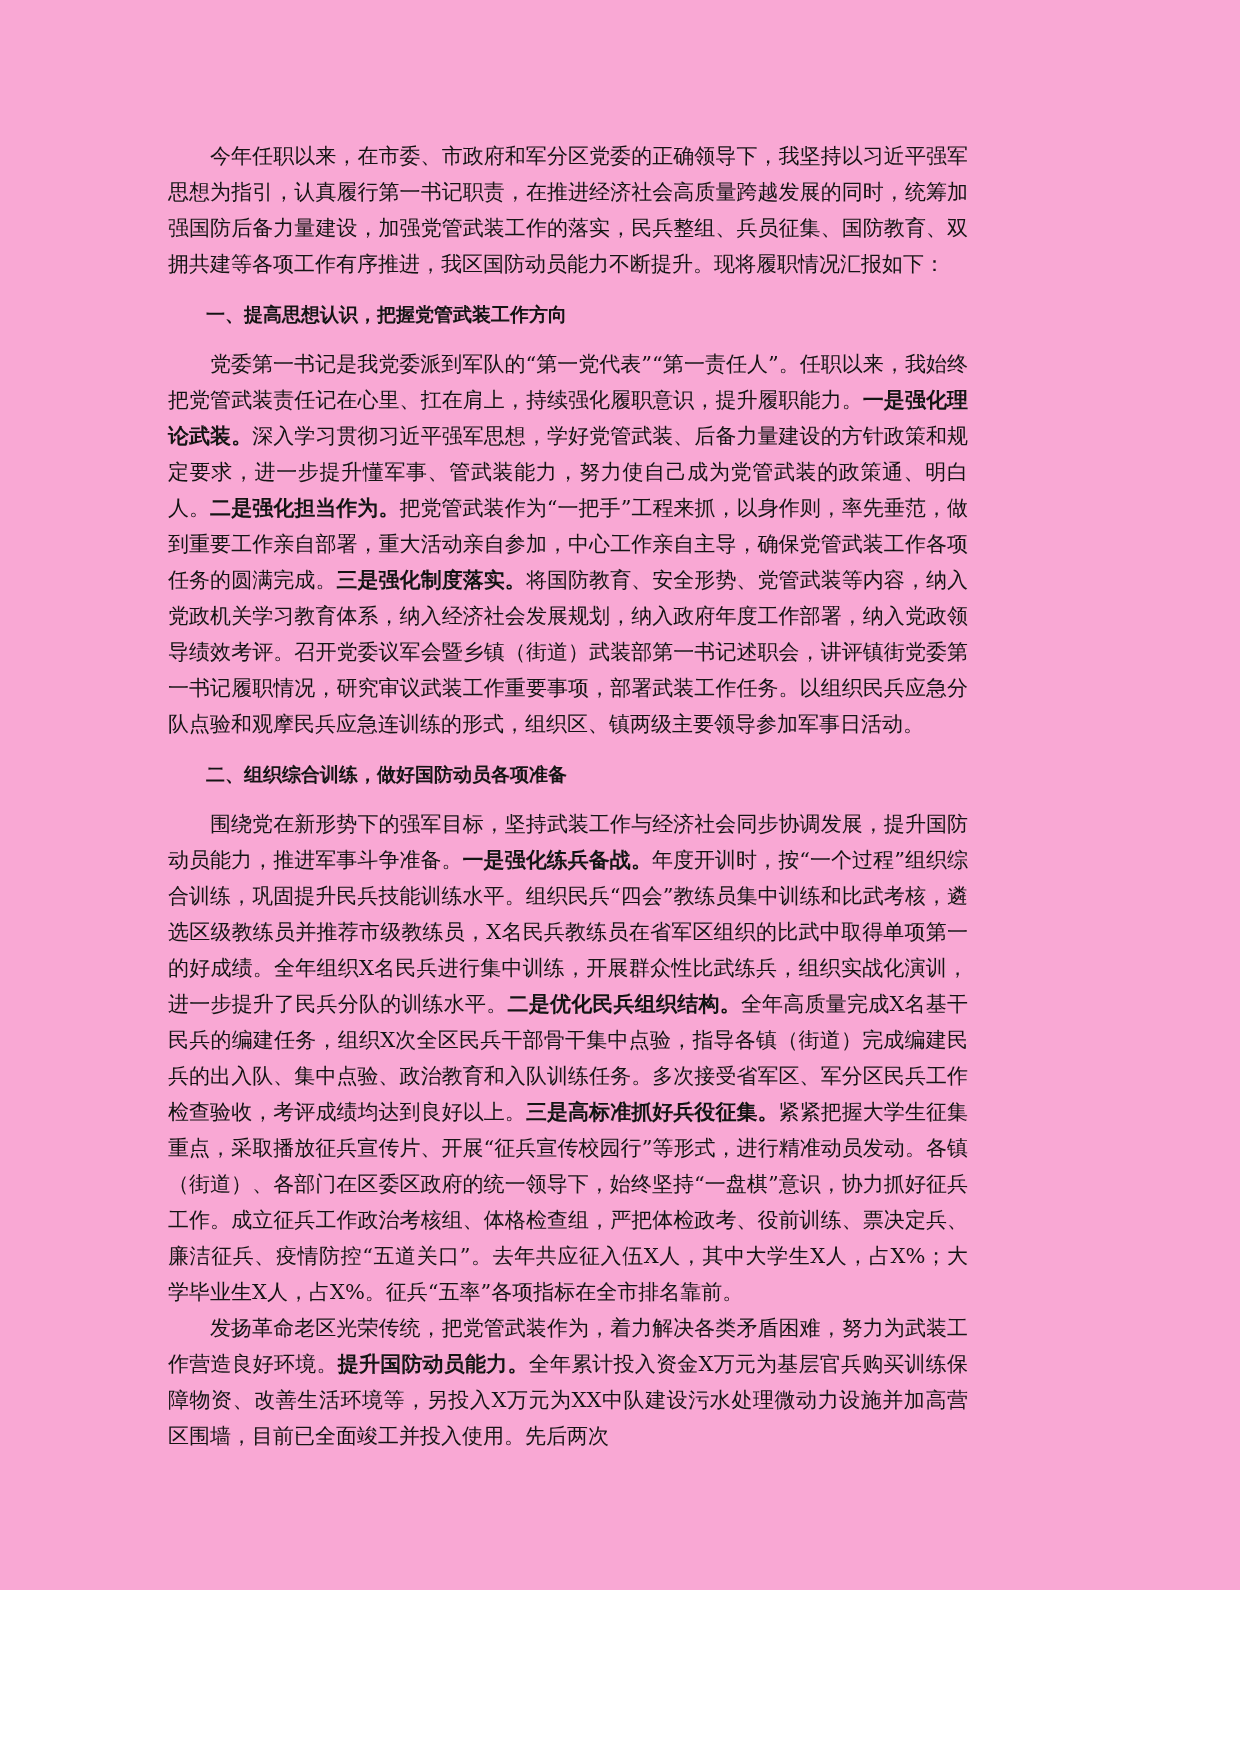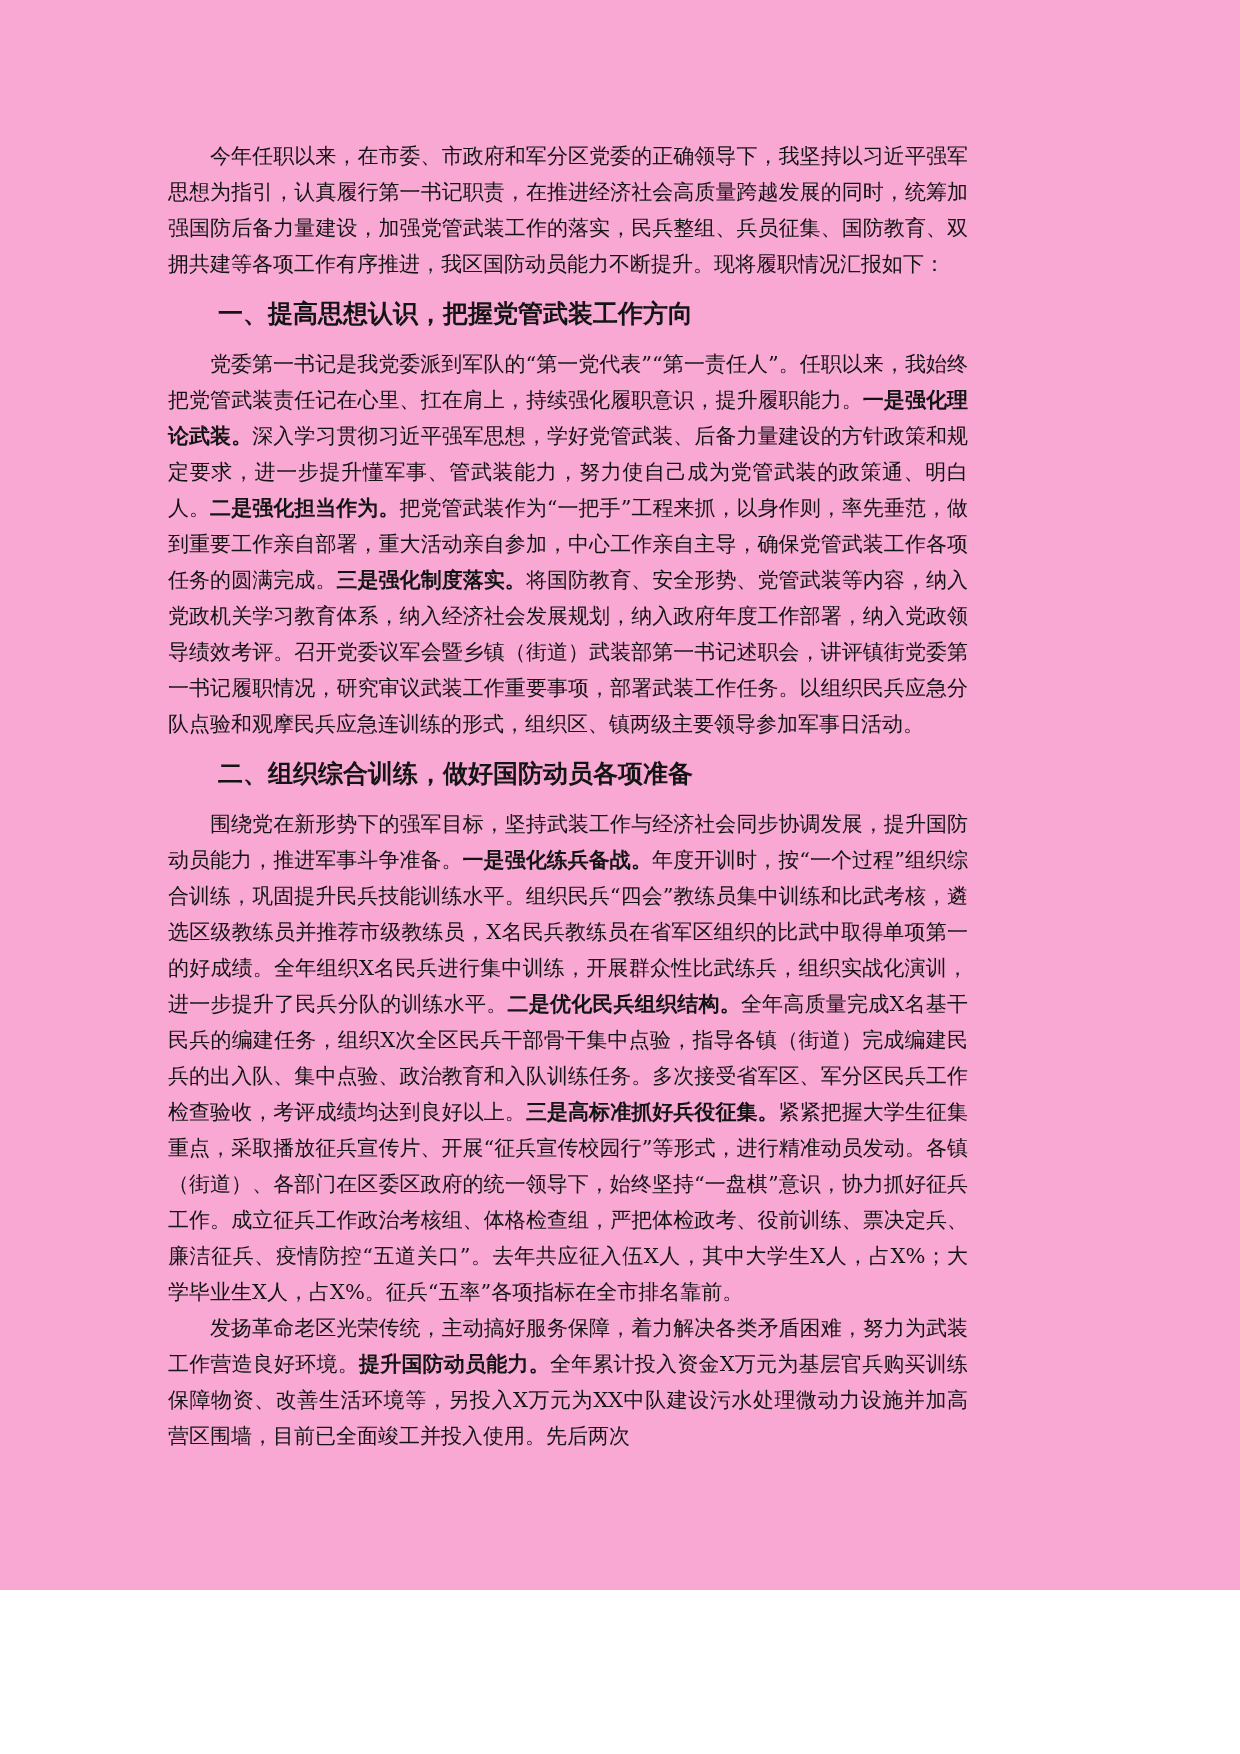--- a/index.html
+++ b/index.html
@@ -24,34 +24,34 @@
     line-height: 36px;
     color: #141414;
     text-align: justify;
   }
   .page-content p.paragraph {
     margin: 0;
     text-indent: 2em;
   }
   .page-content h2.heading {
     margin: 14px 0 14px 0;
-    font-size: 25px;
+    font-size: 19px;
     font-weight: bold;
     text-indent: 2em;
     line-height: 36px;
   }
   .bold {
     font-weight: bold;
   }
 </style>
 </head>
 <body>
 
 <div class="page">
   <div class="page-content">
       <p class="paragraph"><span>今年任职以来，在市委、市政府和军分区党委的正确领导下，我坚持以习近平强军思想为指引，认真履行第一书记职责，在推进经济社会高质量跨越发展的同时，统筹加强国防后备力量建设，加强党管武装工作的落实，民兵整组、兵员征集、国防教育、双拥共建等各项工作有序推进，我区国防动员能力不断提升。现将履职情况汇报如下：</span></p>
       <h2 class="heading"><span class="bold">一、提高思想认识，把握党管武装工作方向</span></h2>
       <p class="paragraph"><span>党委第一书记是我党委派到军队的“第一党代表”“第一责任人”。任职以来，我始终把党管武装责任记在心里、扛在肩上，持续强化履职意识，提升履职能力。</span><span class="bold">一是强化理论武装。</span><span>深入学习贯彻习近平强军思想，学好党管武装、后备力量建设的方针政策和规定要求，进一步提升懂军事、管武装能力，努力使自己成为党管武装的政策通、明白人。</span><span class="bold">二是强化担当作为。</span><span>把党管武装作为“一把手”工程来抓，以身作则，率先垂范，做到重要工作亲自部署，重大活动亲自参加，中心工作亲自主导，确保党管武装工作各项任务的圆满完成。</span><span class="bold">三是强化制度落实。</span><span>将国防教育、安全形势、党管武装等内容，纳入党政机关学习教育体系，纳入经济社会发展规划，纳入政府年度工作部署，纳入党政领导绩效考评。召开党委议军会暨乡镇（街道）武装部第一书记述职会，讲评镇街党委第一书记履职情况，研究审议武装工作重要事项，部署武装工作任务。以组织民兵应急分队点验和观摩民兵应急连训练的形式，组织区、镇两级主要领导参加军事日活动。</span></p>
       <h2 class="heading"><span class="bold">二、组织综合训练，做好国防动员各项准备</span></h2>
       <p class="paragraph"><span>围绕党在新形势下的强军目标，坚持武装工作与经济社会同步协调发展，提升国防动员能力，推进军事斗争准备。</span><span class="bold">一是强化练兵备战。</span><span>年度开训时，按“一个过程”组织综合训练，巩固提升民兵技能训练水平。组织民兵“四会”教练员集中训练和比武考核，遴选区级教练员并推荐市级教练员，X名民兵教练员在省军区组织的比武中取得单项第一的好成绩。全年组织X名民兵进行集中训练，开展群众性比武练兵，组织实战化演训，进一步提升了民兵分队的训练水平。</span><span class="bold">二是优化民兵组织结构。</span><span>全年高质量完成X名基干民兵的编建任务，组织X次全区民兵干部骨干集中点验，指导各镇（街道）完成编建民兵的出入队、集中点验、政治教育和入队训练任务。多次接受省军区、军分区民兵工作检查验收，考评成绩均达到良好以上。</span><span class="bold">三是高标准抓好兵役征集。</span><span>紧紧把握大学生征集重点，采取播放征兵宣传片、开展“征兵宣传校园行”等形式，进行精准动员发动。各镇（街道）、各部门在区委区政府的统一领导下，始终坚持“一盘棋”意识，协力抓好征兵工作。成立征兵工作政治考核组、体格检查组，严把体检政考、役前训练、票决定兵、廉洁征兵、疫情防控“五道关口”。去年共应征入伍X人，其中大学生X人，占X%；大学毕业生X人，占X%。征兵“五率”各项指标在全市排名靠前。</span></p>
-      <p class="paragraph"><span>发扬革命老区光荣传统，主动搞好服务保障，着力解决各类矛盾困难，努力为武装工作营造良好环境。</span><span class="bold">提升国防动员能力。</span><span>全年累计投入资金X万元为基层官兵购买训练保障物资、改善生活环境等，另投入X万元为XX中队建设污水处理微动力设施并加高营区围墙，目前已全面竣工并投入使用。先后两次</span></p>
+      <p class="paragraph"><span>发扬革命老区光荣传统，把党管武装作为，着力解决各类矛盾困难，努力为武装工作营造良好环境。</span><span class="bold">提升国防动员能力。</span><span>全年累计投入资金X万元为基层官兵购买训练保障物资、改善生活环境等，另投入X万元为XX中队建设污水处理微动力设施并加高营区围墙，目前已全面竣工并投入使用。先后两次</span></p>
     </div>
 </div>
 
 </body></html>

